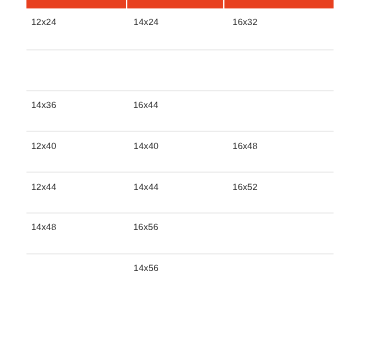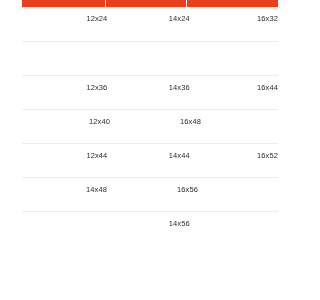--- a/index.html
+++ b/index.html
@@ -52,21 +52,20 @@
   .header-cell.c2 { width: 80px; }
   .header-cell.c3 { width: 91px; }
 
   
   .row {
     display: flex;
     align-items: flex-start;
     height: 34px;
     box-sizing: border-box;
     border-top: 1px solid #ececec;
-    text-align: right;
   }
   .row.first { border-top: none; }
 
   .cell {
     font-size: 7.5px;
     line-height: 10px;
     color: #2b2b2b;
     padding-top: 7px;
     white-space: nowrap;
     overflow: hidden;
@@ -95,27 +94,27 @@
       <div class="cell c1">12x24</div>
       <div class="cell c2">14x24</div>
       <div class="cell c3">16x32</div>
     </div>
 
 
     <div class="row">
     </div>
 
     <div class="row">
-      <div class="cell c1">12x36</div>
       <div class="cell c2">14x36</div>
       <div class="cell c3">16x44</div>
     </div>
 
     <div class="row">
       <div class="cell c1">12x40</div>
+      <div class="cell c2">14x40</div>
       <div class="cell c3">16x48</div>
     </div>
 
     <div class="row">
       <div class="cell c1">12x44</div>
       <div class="cell c2">14x44</div>
       <div class="cell c3">16x52</div>
     </div>
 
     <div class="row">

